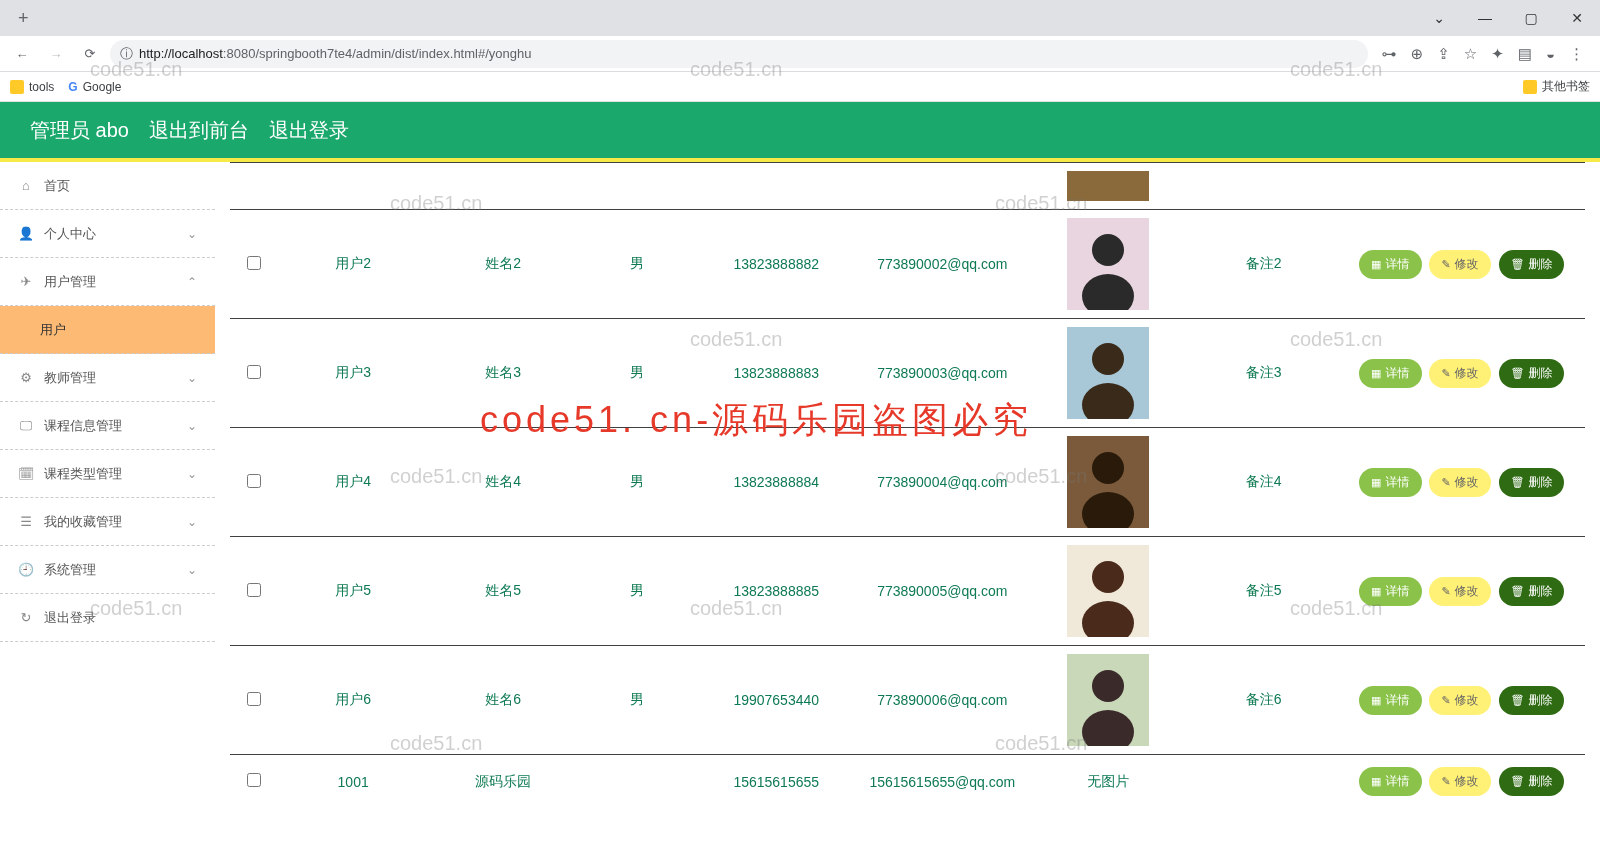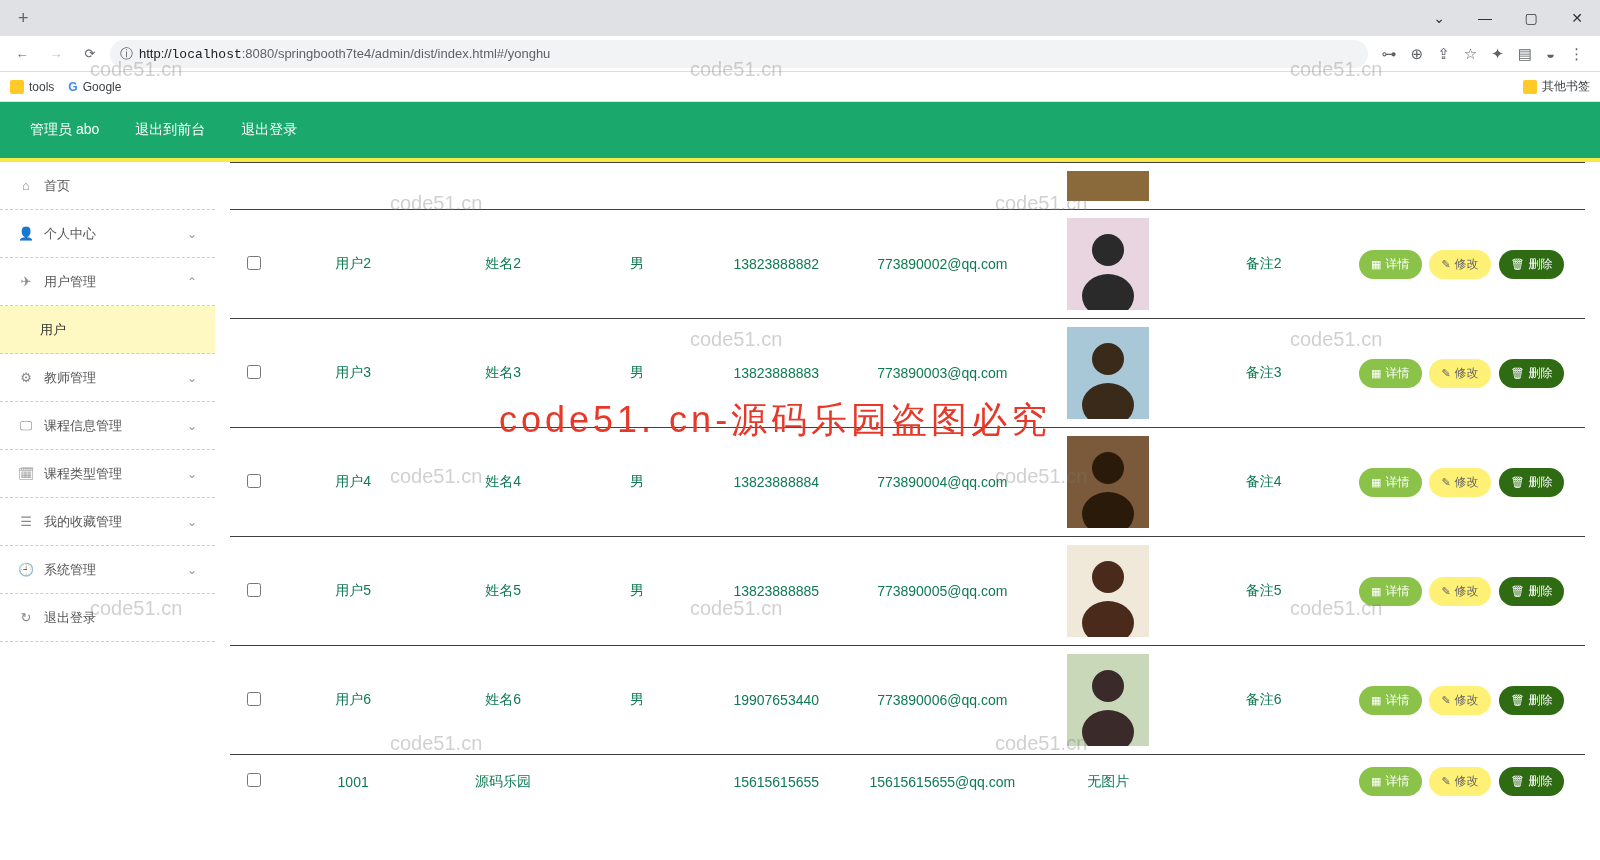--- a/index.html
+++ b/index.html
@@ -14,44 +14,44 @@
 .tab-close { color: #5f6368; font-size: 14px; cursor: pointer; }
 .new-tab { padding: 0 10px; font-size: 18px; color: #5f6368; cursor: pointer; }
 .window-controls { margin-left: auto; display: flex; gap: 0; }
 .window-controls span { width: 46px; height: 34px; display: flex; align-items: center; justify-content: center; color: #333; font-size: 14px; }
 
 .addr-bar { display: flex; align-items: center; height: 36px; padding: 0 8px; gap: 6px; border-bottom: 1px solid #dadce0; }
 .nav-btn { width: 28px; height: 28px; display: flex; align-items: center; justify-content: center; color: #5f6368; border-radius: 50%; }
 .nav-btn.disabled { color: #bdbdbd; }
 .url-box { flex: 1; display: flex; align-items: center; background: #f1f3f4; border-radius: 14px; height: 28px; padding: 0 10px; gap: 6px; font-size: 13px; color: #5f6368; }
 .url-box .url { color: #202124; }
-.url-box .host { color: #202124; font-family: Liberation Mono, monospace; }
+.url-box .host { color: #202124; }
 .url-box .path { color: #5f6368; }
 .tool-icons { display: flex; gap: 14px; padding: 0 8px; align-items: center; color: #5f6368; }
 .tool-icons span { font-size: 15px; }
 
 .bookmarks-bar { display: flex; align-items: center; height: 30px; padding: 0 10px; gap: 14px; font-size: 12px; border-bottom: 1px solid #e0e0e0; }
 .bm-item { display: flex; align-items: center; gap: 5px; color: #3c4043; }
 .bm-folder { width: 14px; height: 14px; background: #ffca28; border-radius: 2px; }
 .bm-right { margin-left: auto; }
 
 
 .app-header { height: 56px; background: #1aa86c; display: flex; align-items: center; padding: 0 30px; color: #fff; }
 .app-title { flex: 1; text-align: center; font-size: 22px; font-weight: bold; }
-.header-actions { display: flex; gap: 36px; font-size: 14px; }
+.header-actions { display: flex; gap: 20px; font-size: 20px; }
 .header-actions span { cursor: pointer; }
 .yellow-stripe { height: 4px; background: #f7e948; }
 
 
 .layout { display: flex; height: calc(100% - 36px - 36px - 30px - 56px - 4px); }
 .sidebar { width: 215px; background: #fff; overflow-y: auto; }
 .side-item { display: flex; align-items: center; height: 48px; padding: 0 18px; gap: 10px; color: #555; border-bottom: 1px dashed #ccc; cursor: pointer; position: relative; }
 .side-item .chev { margin-left: auto; color: #999; font-size: 12px; }
 .side-item.sub { padding-left: 40px; color: #333; background: #fff; }
-.side-item.active { background: #fef9c3; color: #333; }
+.side-item.active { background: #fdba74; color: #333; }
 .side-ico { width: 16px; text-align: center; color: #888; }
 
 .content { flex: 1; background: #fff; padding: 0 15px; overflow-y: auto; }
 table { width: 100%; border-collapse: collapse; }
 tbody tr { border-top: 1px solid #404040; }
 td { padding: 12px 6px; text-align: center; color: #0e7a52; font-size: 14px; vertical-align: middle; }
 .checkbox-cell input { width: 14px; height: 14px; }
 .avatar-cell { padding: 8px; }
 .no-img { color: #0e7a52; font-size: 14px; }
 
@@ -319,13 +319,13 @@
 <div class="watermark" style="top:192px;left:995px">code51.cn</div>
 <div class="watermark" style="top:328px;left:690px">code51.cn</div>
 <div class="watermark" style="top:328px;left:1290px">code51.cn</div>
 <div class="watermark" style="top:465px;left:390px">code51.cn</div>
 <div class="watermark" style="top:465px;left:995px">code51.cn</div>
 <div class="watermark" style="top:597px;left:90px">code51.cn</div>
 <div class="watermark" style="top:597px;left:690px">code51.cn</div>
 <div class="watermark" style="top:597px;left:1290px">code51.cn</div>
 <div class="watermark" style="top:732px;left:390px">code51.cn</div>
 <div class="watermark" style="top:732px;left:995px">code51.cn</div>
-<div class="big-watermark" style="top:396px;left:499px">code51. cn-源码乐园盗图必究</div>
+<div class="big-watermark" style="top:396px;left:480px">code51. cn-源码乐园盗图必究</div>
 
 </body></html>

